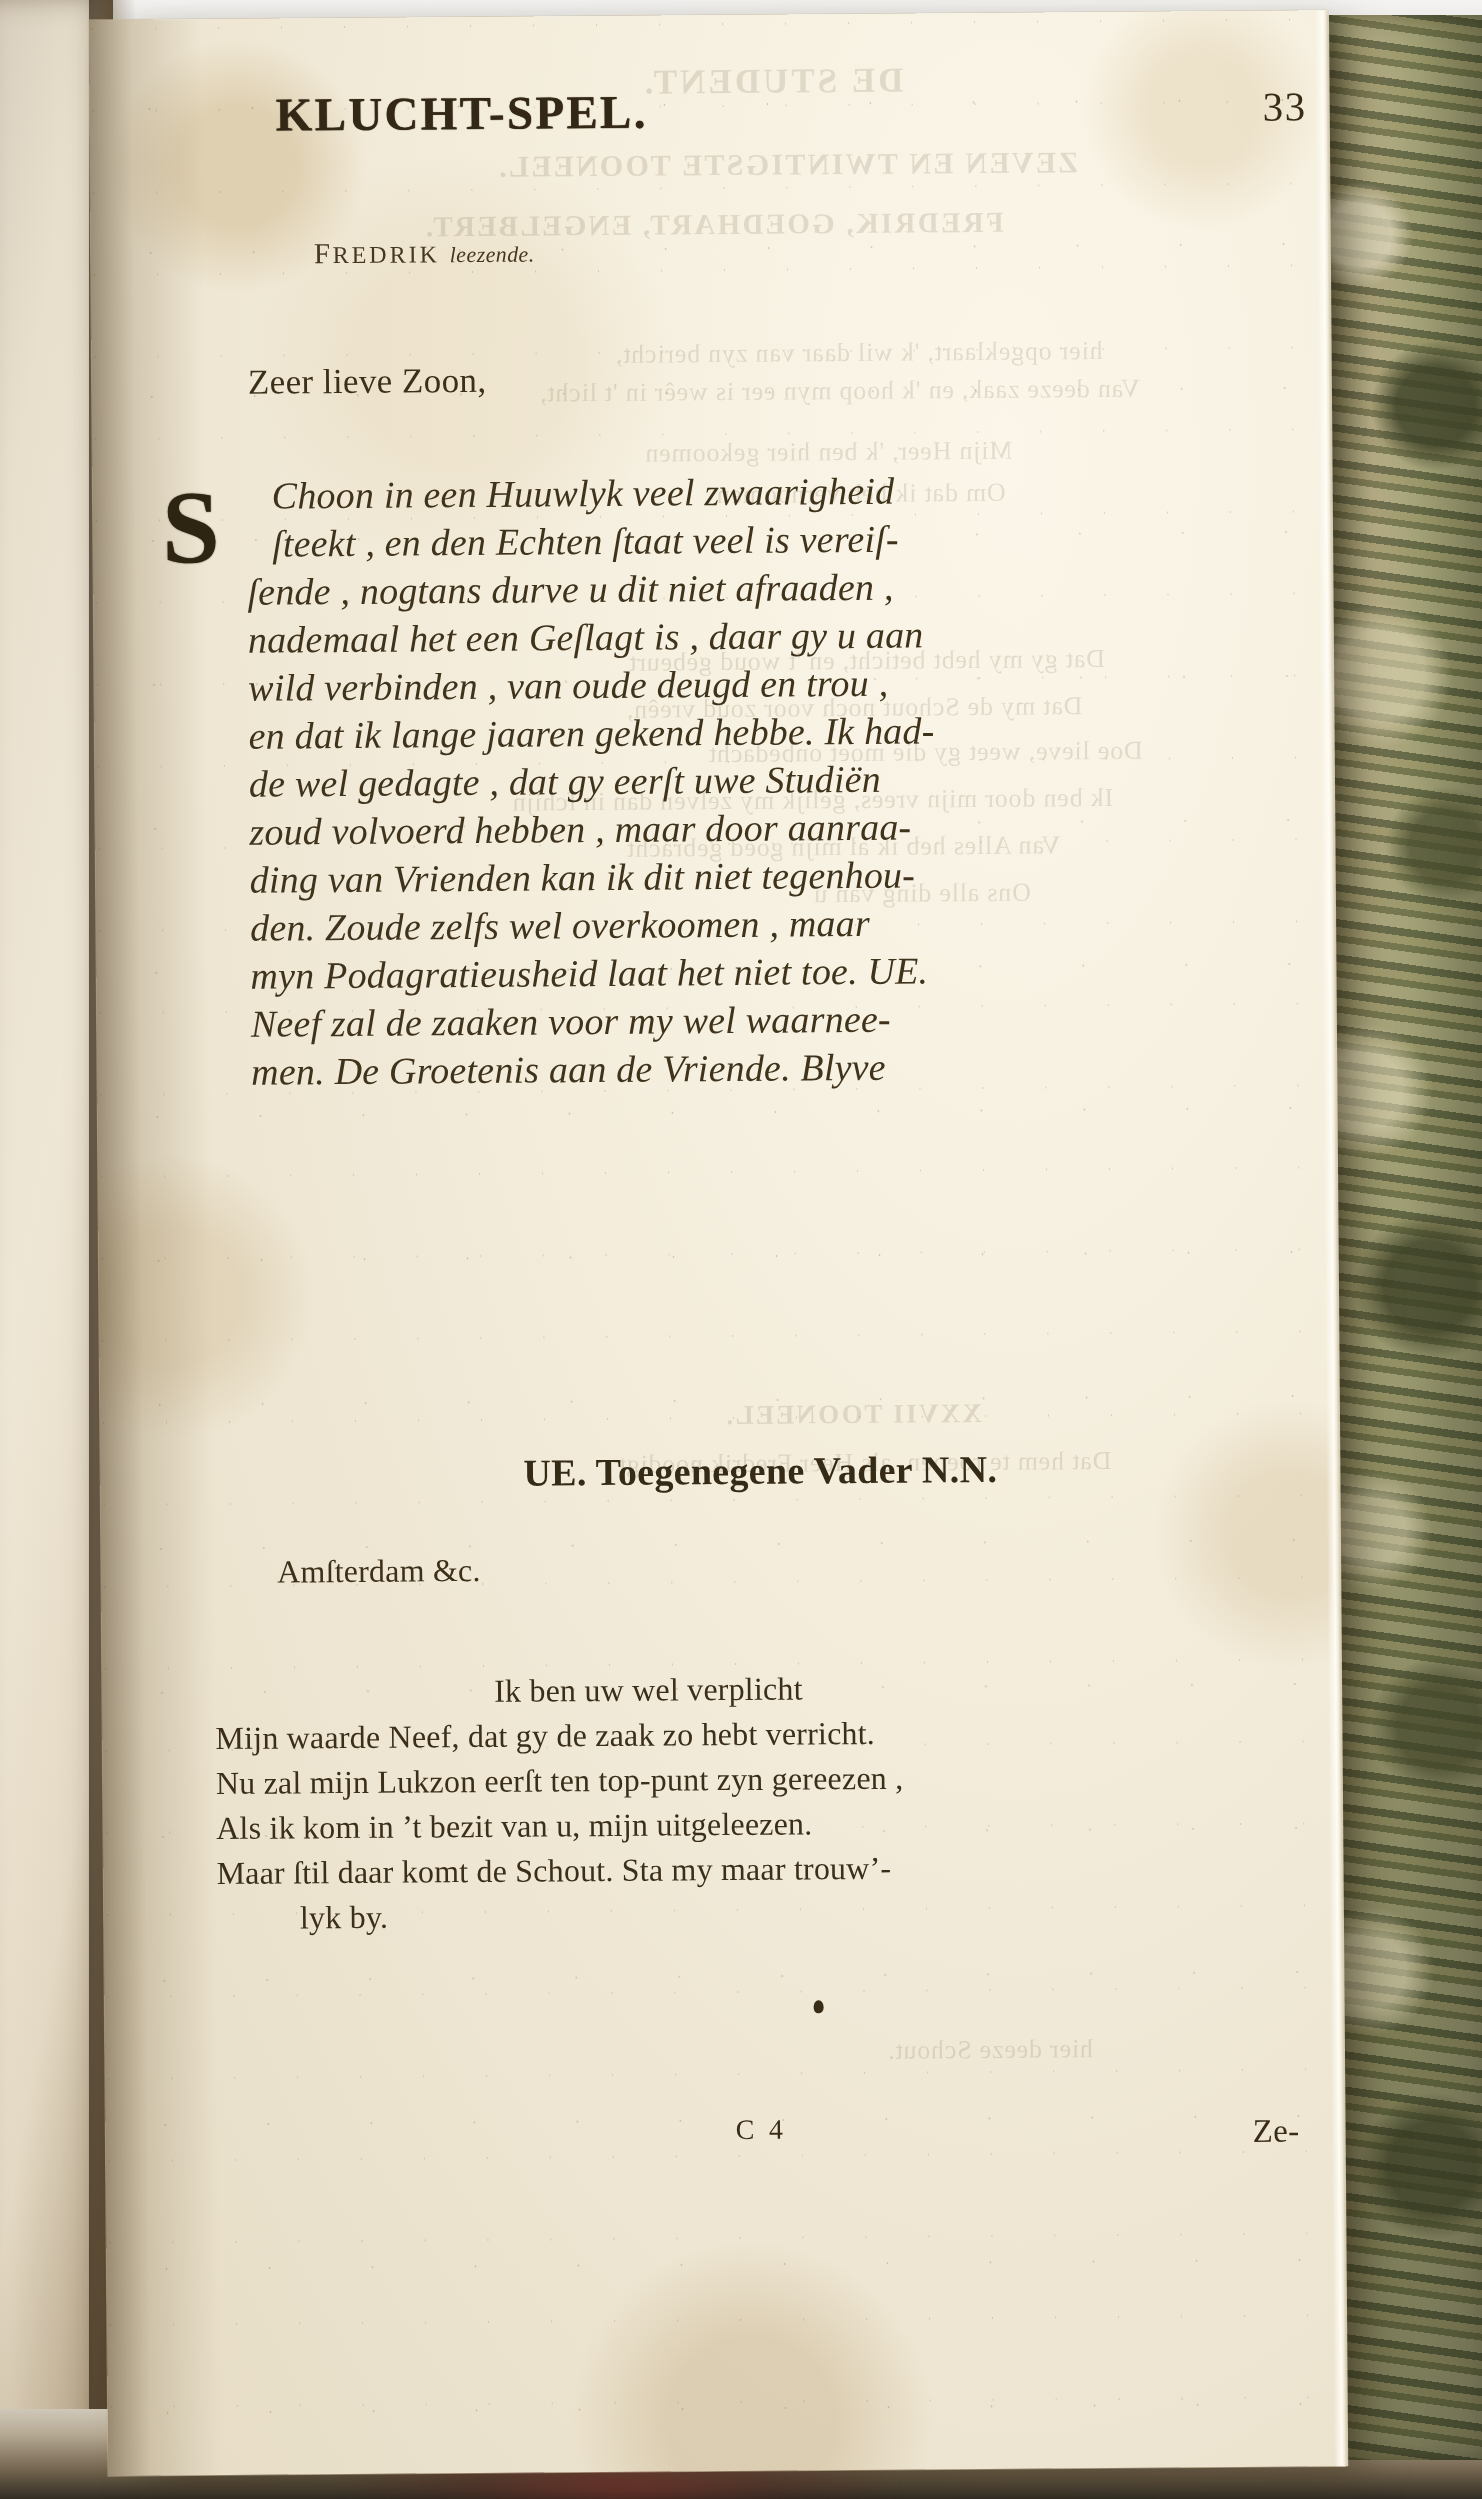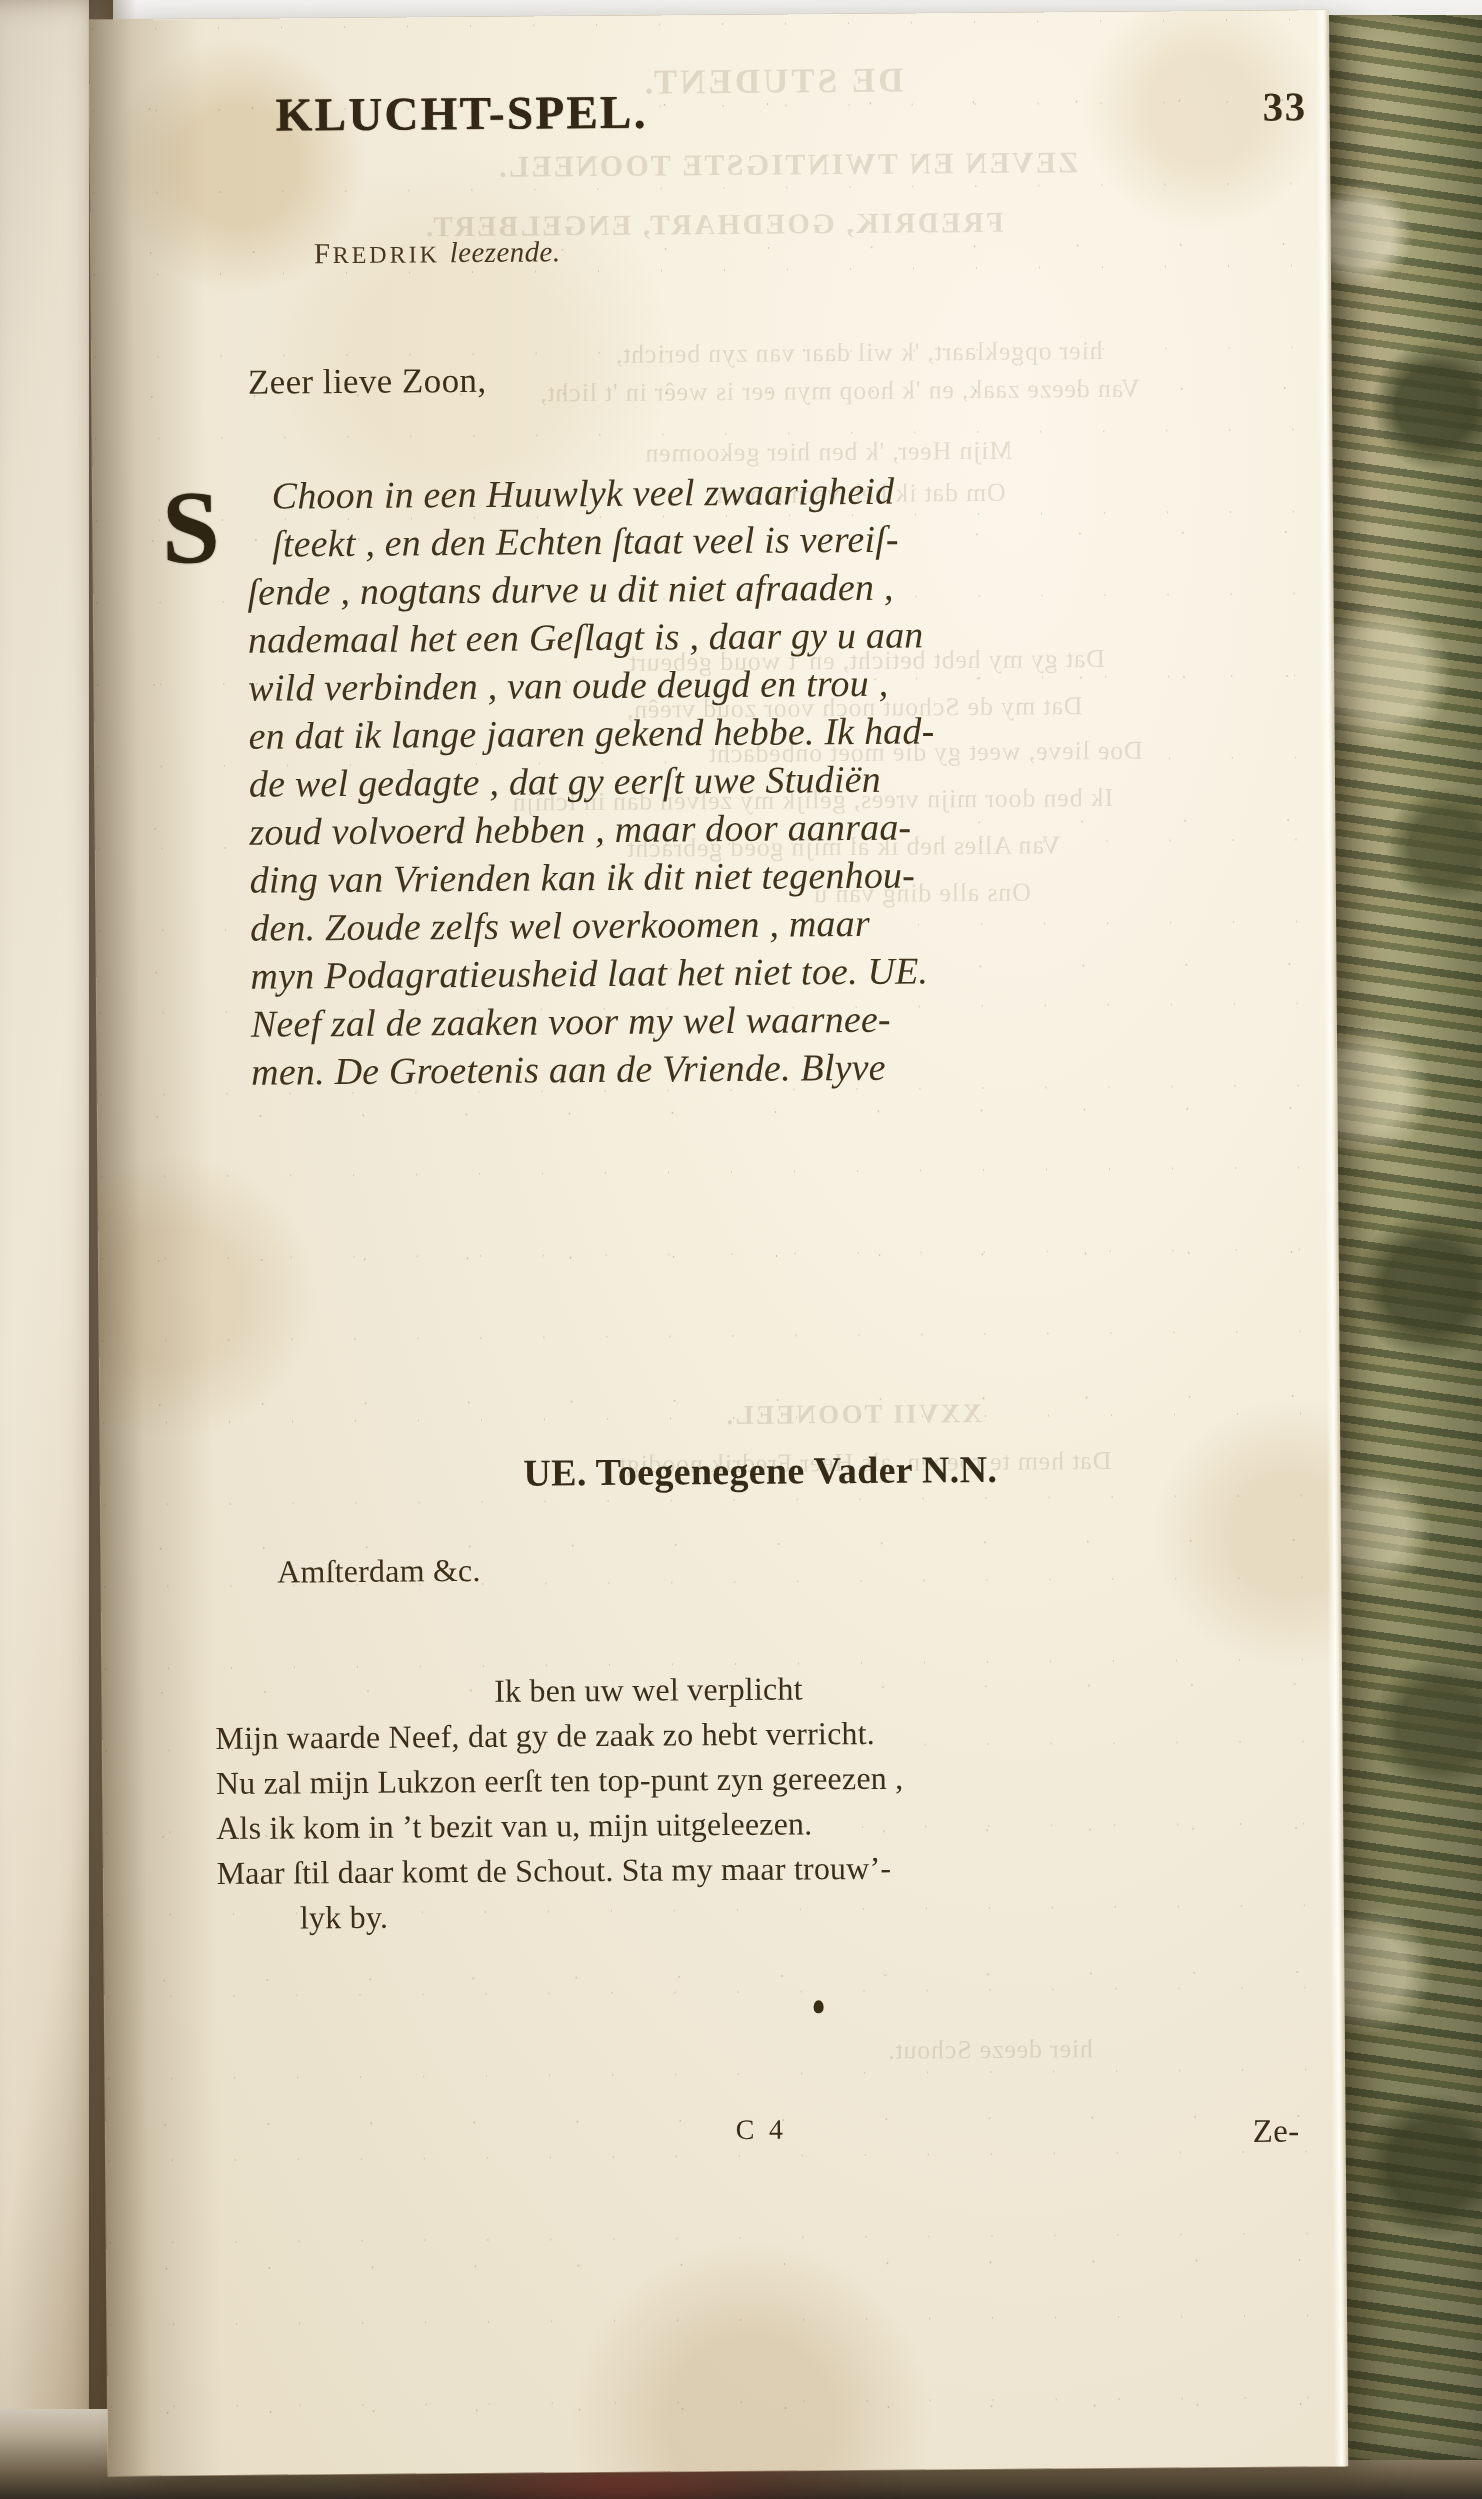--- a/index.html
+++ b/index.html
@@ -165,32 +165,32 @@
     left: 186px; top: 69px;
     font-size: 47px;
     font-weight: 700;
     letter-spacing: 2.3px;
     color: #332715;
     text-shadow: 0 0 0.9px rgba(50,38,18,0.85), 0.5px 0.4px 0 rgba(62,48,24,0.30);
   }
   .page-number {
     left: 1173px; top: 72px;
     font-size: 41px;
-    font-weight: 700;
+    font-weight: 400;
     color: #3a2d18;
     letter-spacing: 1.5px;
   }
   .speaker {
     left: 223px; top: 219px;
     font-size: 29px;
     letter-spacing: 2.6px;
     color: #473720;
   }
   .speaker .sm { font-size: 24px; letter-spacing: 3px; }
-  .speaker .stage { font-style: italic; letter-spacing: 0.4px; font-size: 29px; }
+  .speaker .stage { font-style: italic; letter-spacing: 0.4px; font-size: 22px; }
 
   .salutation {
     left: 156px; top: 344px;
     font-size: 35px;
     letter-spacing: 0.4px;
     color: #3d3019;
   }
 
   
   .letter {

